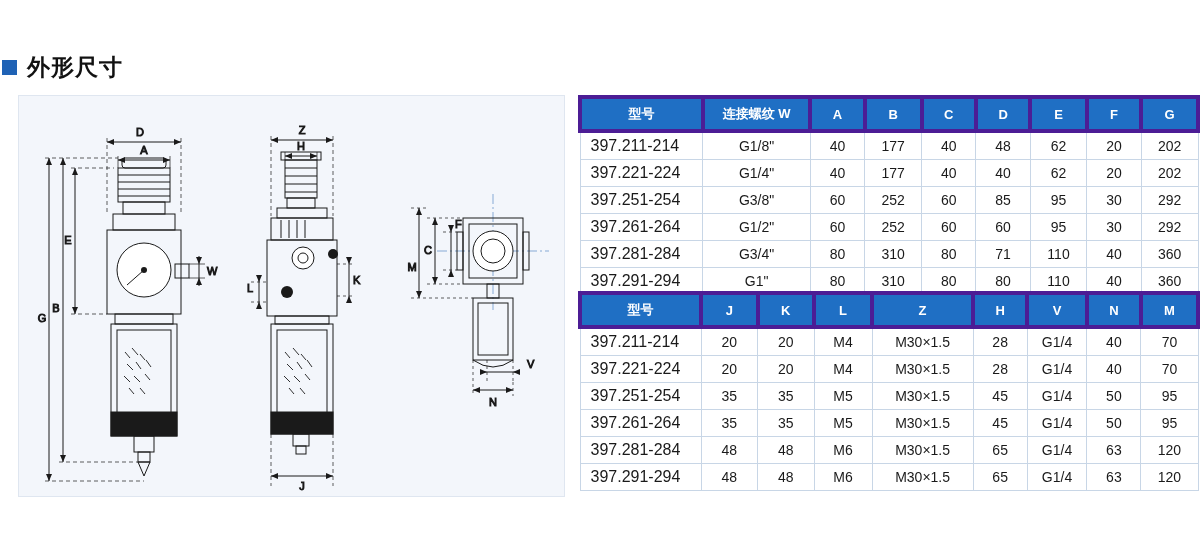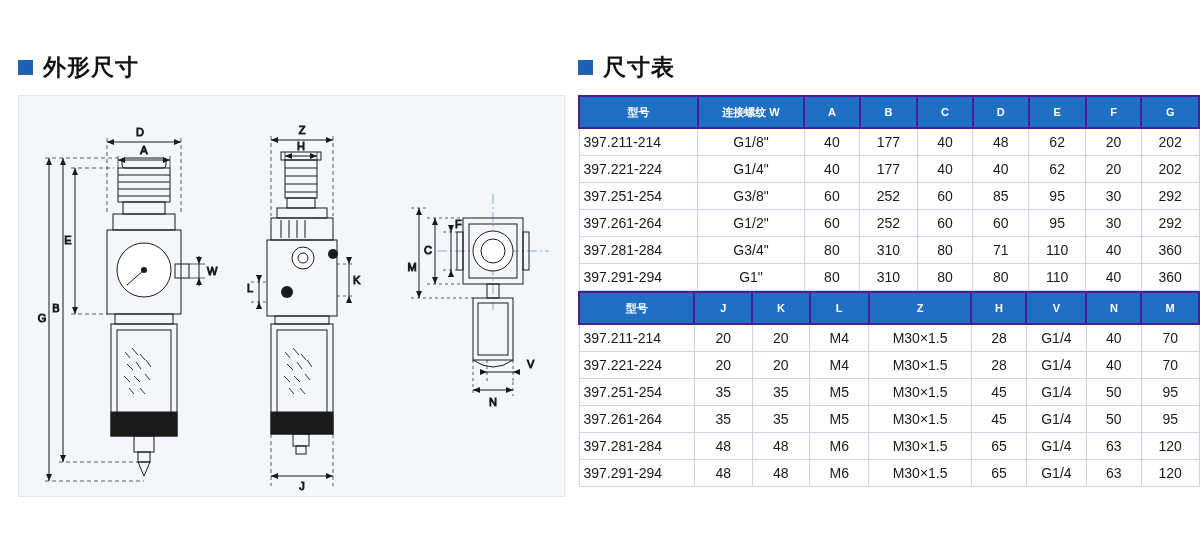--- a/index.html
+++ b/index.html
@@ -28,21 +28,21 @@
     height: 15px;
     background: #1f62b5;
     display: inline-block;
   }
   .heading-text {
     font-size: 23px;
     font-weight: bold;
     color: #111111;
     letter-spacing: 1px;
   }
-  #heading-left { left: 18px; top: 52px; font-family: Liberation Mono, monospace; }
+  #heading-left { left: 2px; top: 52px; font-family: Liberation Mono, monospace; }
   #heading-right { left: 578px; top: 52px; }
 
   
   #drawing-panel {
     position: absolute;
     left: 18px;
     top: 95px;
     width: 545px;
     height: 400px;
     background: #f3f6fb;
@@ -54,38 +54,38 @@
   .dim-table {
     position: absolute;
     border-collapse: collapse;
     font-size: 14px;
     color: #1a1a1a;
   }
   .dim-table th {
     background: #1f6fc4;
     color: #ffffff;
     font-weight: bold;
-    font-size: 11px;
+    font-size: 13px;
     height: 30px;
-    border: 2px solid #4c1d95;
+    border: 4px solid #4c1d95;
     padding: 0 4px;
     white-space: nowrap;
   }
   .dim-table td {
     border: 1px solid #c8d6e6;
     height: 26px;
     padding: 0 6px;
     text-align: center;
     background: #ffffff;
     white-space: nowrap;
   }
   .dim-table td.model {
     text-align: left;
-    padding-left: 4px;
-    font-size: 14px;
+    padding-left: 10px;
+    font-size: 16px;
   }
   #table-1 { left: 578px; top: 95px; }
   #table-2 { left: 578px; top: 291px; }
 
   
   #table-1 .c-model { width: 118px; }
   #table-1 .c-thread { width: 108px; }
   #table-1 .c-val { width: 54px; }
   
   #table-2 .c-model { width: 118px; }
@@ -108,24 +108,20 @@
 </head>
 <body>
 
 <div id="page">
 
   <div class="section-heading" id="heading-left">
     <span class="heading-marker"></span>
     <span class="heading-text">外形尺寸</span>
   </div>
 
-  <div class="section-heading" id="heading-right">
-    <span class="heading-marker"></span>
-    <span class="heading-text">尺寸表</span>
-  </div>
 
   <div id="drawing-panel">
     <svg id="drawing-svg" width="545" height="400" viewBox="0 0 545 400">
       <g stroke="#1a1a1a" fill="none" stroke-width="1">
 
         <rect x="103" y="62" width="44" height="10" rx="3"></rect>
         <rect x="99" y="72" width="52" height="34"></rect>
         <line x1="99" y1="79" x2="151" y2="79"></line>
         <line x1="99" y1="86" x2="151" y2="86"></line>
         <line x1="99" y1="93" x2="151" y2="93"></line>

